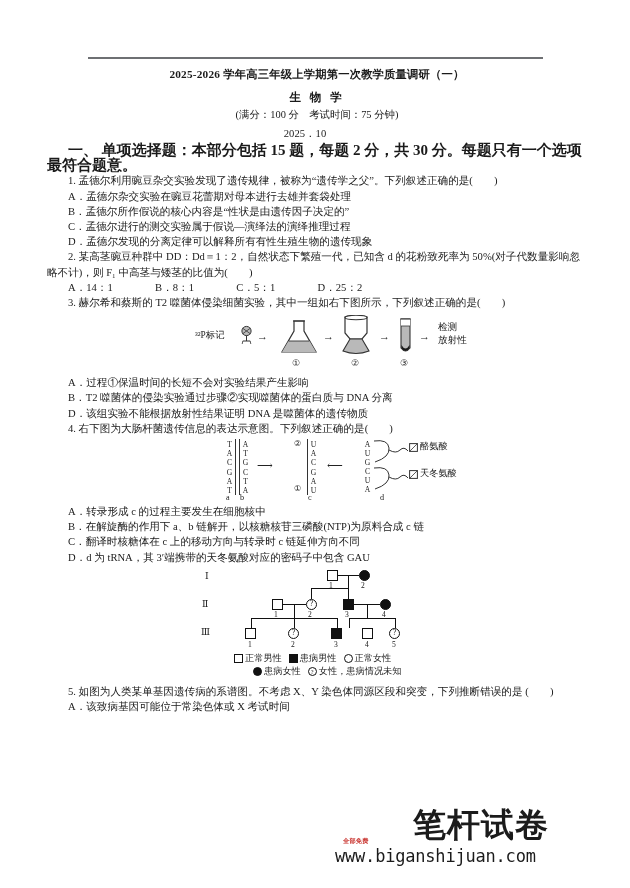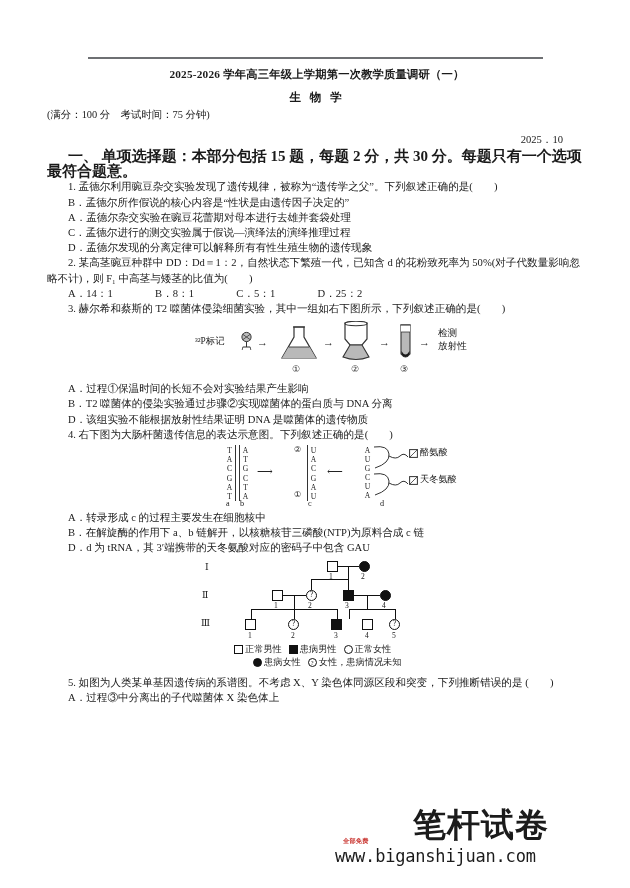--- a/index.html
+++ b/index.html
@@ -45,30 +45,30 @@
   }
   .subject {
     text-align: center;
     font-size: 11.5px;
     font-weight: bold;
     letter-spacing: 3px;
     line-height: 17px;
     margin-top: 7px;
   }
   .exam-meta {
-    text-align: left;
+    text-align: center;
     font-size: 10.4px;
     line-height: 16px;
     margin-top: 1px;
   }
   .exam-date {
-    text-align: right;
+    text-align: center;
     font-size: 10.6px;
     line-height: 15px;
-    margin-top: 9px;
+    margin-top: 3px;
     padding-right: 24px;
   }
   .section-head {
     font-size: 15px;
     font-weight: bold;
     line-height: 15.2px;
     text-indent: 21px;
     margin-top: 2px;
   }
   p.q {
@@ -334,22 +334,22 @@
   <div class="content">
 
     <div class="exam-title">2025-2026 学年高三年级上学期第一次教学质量调研（一）</div>
     <div class="subject">生 物 学</div>
     <div class="exam-meta">(满分：100 分　考试时间：75 分钟)</div>
     <div class="exam-date">2025．10</div>
 
     <div class="section-head">一、 单项选择题：本部分包括 15 题，每题 2 分，共 30 分。每题只有一个选项最符合题意。</div>
 
     <p class="q">1. 孟德尔利用豌豆杂交实验发现了遗传规律，被称为“遗传学之父”。下列叙述正确的是(　　)</p>
+    <p class="opt">A．孟德尔杂交实验在豌豆花蕾期对母本进行去雄并套袋处理</p>
     <p class="opt">B．孟德尔所作假说的核心内容是“性状是由遗传因子决定的”</p>
-    <p class="opt">A．孟德尔杂交实验在豌豆花蕾期对母本进行去雄并套袋处理</p>
     <p class="opt">C．孟德尔进行的测交实验属于假说—演绎法的演绎推理过程</p>
     <p class="opt">D．孟德尔发现的分离定律可以解释所有有性生殖生物的遗传现象</p>
 
     <p class="q">2. 某高茎豌豆种群中 DD：Dd＝1：2，自然状态下繁殖一代，已知含 d 的花粉致死率为 50%(对子代数量影响忽略不计)，则 F₁ 中高茎与矮茎的比值为(　　)</p>
     <p class="opt-row">A．14：1　　　　B．8：1　　　　C．5：1　　　　D．25：2</p>
 
     <p class="q">3. 赫尔希和蔡斯的 T2 噬菌体侵染细菌实验，其中一组如右下图所示，下列叙述正确的是(　　)</p>
 
     <div class="fig-phage">
       <div class="fig-phage-inner">
@@ -483,20 +483,21 @@
           <line x1="0.6" y1="8.4" x2="8.4" y2="0.6" stroke="#333" stroke-width="0.8"></line>
         </svg>
         <span class="aa-label" style="left:233px; top:29px;">天冬氨酸</span>
 
         <span class="strandlabel" style="left:193px;">d</span>
       </div>
     </div>
 
     <p class="opt">A．转录形成 c 的过程主要发生在细胞核中</p>
     <p class="opt">B．在解旋酶的作用下 a、b 链解开，以核糖核苷三磷酸(NTP)为原料合成 c 链</p>
+    <p class="opt">C．翻译时核糖体在 c 上的移动方向与转录时 c 链延伸方向不同</p>
     <p class="opt">D．d 为 tRNA，其 3′端携带的天冬氨酸对应的密码子中包含 GAU</p>
 
     <div class="fig-ped">
       <div class="fig-ped-inner">
 
         <span class="gen-label" style="left:28px; top:2px;">Ⅰ</span>
         <span class="gen-label" style="left:25px; top:30px;">Ⅱ</span>
         <span class="gen-label" style="left:24px; top:58px;">Ⅲ</span>
 
         <div class="sq" style="left:150px; top:2px;"></div>
@@ -561,21 +562,21 @@
             <span>患病女性</span>
           <span class="gap"></span>
           <span class="sw-ci q"></span>
             <span>女性，患病情况未知</span>
         </div>
 
       </div>
     </div>
 
     <p class="q">5. 如图为人类某单基因遗传病的系谱图。不考虑 X、Y 染色体同源区段和突变，下列推断错误的是 (　　)</p>
-    <p class="opt">A．过程③中分离出的子代噬菌体 X 染色体上</p>
+    <p class="opt">A．该致病基因可能位于常染色体或 X 考试时间</p>
 
   </div>
 
   <div class="watermark">
     <div class="wm-cn">笔杆试卷</div>
     <div class="wm-free">全部免费</div>
     <div class="wm-url">www.biganshijuan.com</div>
   </div>
 
 </div>

